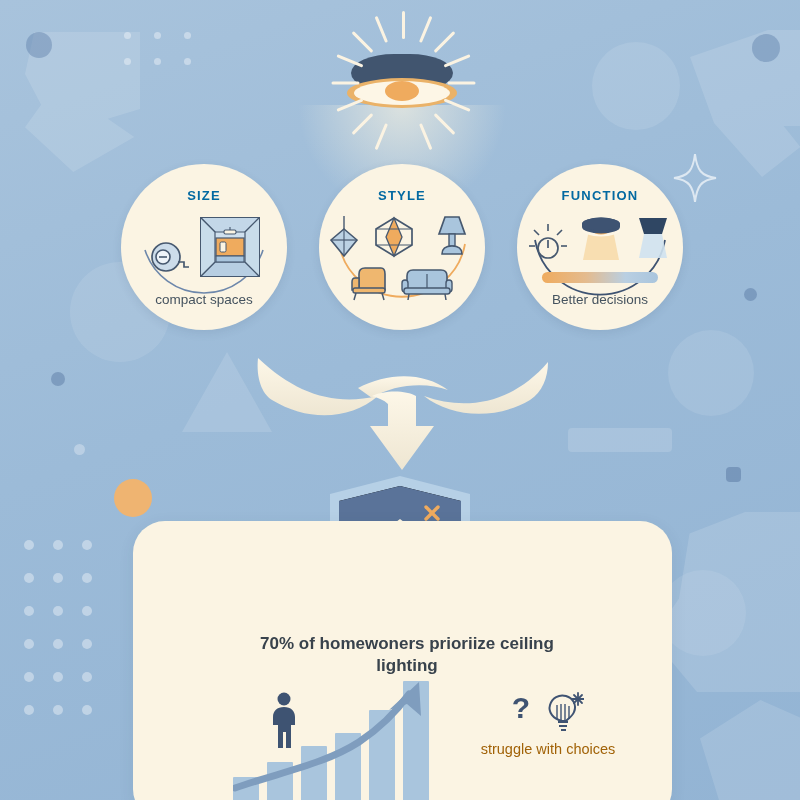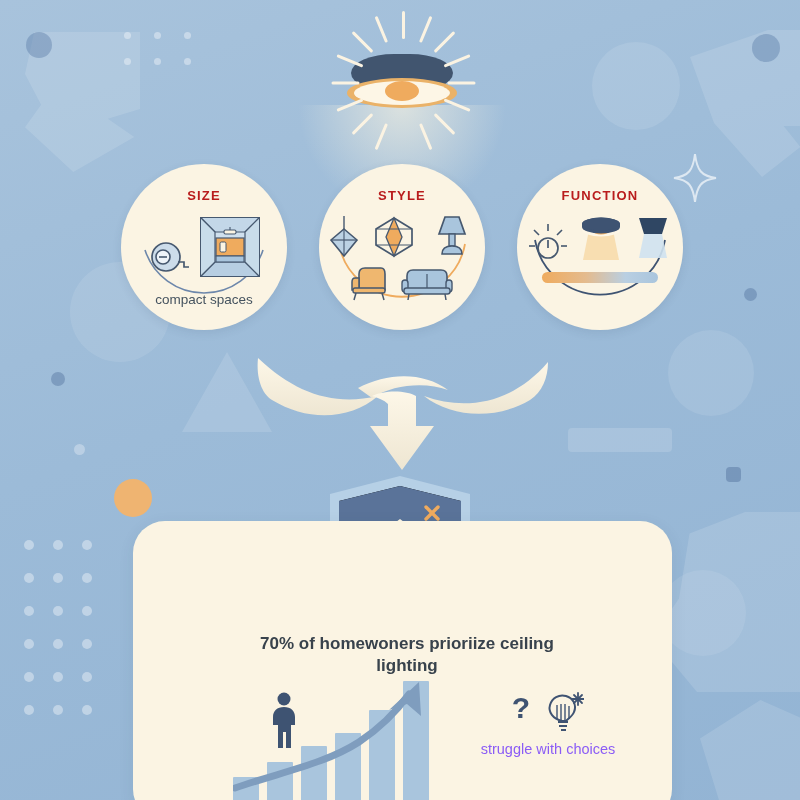--- a/index.html
+++ b/index.html
@@ -47,21 +47,21 @@
     pointer-events:none;
   }
 
   
   .pillar{
     position:absolute;width:166px;height:166px;border-radius:50%;
     background:#fbf4e3;box-shadow:0 3px 10px rgba(40,60,90,0.10);
   }
   .pillar .ptitle{
     position:absolute;left:0;right:0;top:24px;text-align:center;
-    font-size:13px;font-weight:700;letter-spacing:1.2px;color:#b91c1c;
+    font-size:13px;font-weight:700;letter-spacing:1.2px;color:#0369a1;
   }
   .pillar .pcaption{
     position:absolute;left:0;right:0;bottom:22px;text-align:center;
     font-size:13.5px;line-height:16px;color:#45535f;
   }
   .arc{position:absolute;left:14px;top:14px;width:138px;height:138px;}
   .icons-row{position:absolute;left:0;right:0;display:flex;justify-content:center;
              align-items:flex-end;gap:11px;}
 
   
@@ -80,21 +80,21 @@
     position:absolute;left:109px;top:112px;width:330px;
     font-size:17px;font-weight:700;line-height:22px;color:#38424c;text-align:center;
   }
   #chart-area{position:absolute;left:100px;top:155px;width:200px;height:130px;}
   .bar{position:absolute;bottom:0;background:#a9c5dd;border-radius:1px;}
   #walker{position:absolute;left:34px;bottom:58px;width:34px;height:56px;}
   #trend{position:absolute;left:0;top:0;width:200px;height:130px;}
   #choices{position:absolute;left:320px;top:170px;width:190px;text-align:center;}
   #choices .glyphs{display:flex;justify-content:center;align-items:flex-start;gap:14px;height:44px;}
   #choices .qmark{font-size:30px;font-weight:700;color:#3f5372;line-height:34px;}
-  #choices .ctext{font-size:14.5px;color:#8b5cf6;margin-top:6px;}
+  #choices .ctext{font-size:14.5px;color:#a16207;margin-top:6px;}
 </style>
 </head>
 <body>
 
 <div id="stage">
 
   <div class="bg poly" style="left:25px;top:32px;width:115px;height:140px;
               clip-path:polygon(8% 0%,100% 0%,100% 55%,72% 62%,95% 75%,42% 100%,0% 68%,14% 52%,0% 30%);"></div>
   <div class="bg circ" style="left:26px;top:32px;width:26px;height:26px;background:rgba(95,128,170,0.45);"></div>
   <div class="bg dot-grid" style="left:124px;top:32px;grid-template-columns:repeat(3,30px);grid-template-rows:repeat(2,26px);">
@@ -276,20 +276,21 @@
         <path d="M7 10 a19 6.5 0 0 1 38 0 l0 3 a19 6.5 0 0 1 -38 0 Z" fill="#3e5372"></path>
         <ellipse cx="26" cy="10" rx="19" ry="6.5" fill="#3e5372"></ellipse>
       </svg>
       <svg width="40" height="50" viewBox="0 0 40 50">
         <path d="M11 20 L29 20 L34 44 L6 44 Z" fill="#cfe2f0" opacity="0.9"></path>
         <path d="M6 4 L34 4 L29 20 L11 20 Z" fill="#2f4663"></path>
       </svg>
     </div>
     <div style="position:absolute;left:25px;top:108px;width:116px;height:11px;border-radius:6px;
                 background:linear-gradient(90deg,#efab5e 0%,#e4bb8e 38%,#b9cfe2 72%,#a9c5dd 100%);"></div>
+    <div class="pcaption">Better decisions</div>
   </div>
 
   <svg id="ribbon" viewBox="0 0 330 130">
     <defs>
       <linearGradient id="rg" x1="0" y1="0" x2="0" y2="1">
         <stop offset="0%" stop-color="#fdf7e8"></stop>
         <stop offset="100%" stop-color="#eee6d2"></stop>
       </linearGradient>
     </defs>
     <path d="M20 6 C58 42 96 54 140 44 C112 68 70 70 34 48 C24 42 18 26 20 6 Z" fill="url(#rg)"></path>

